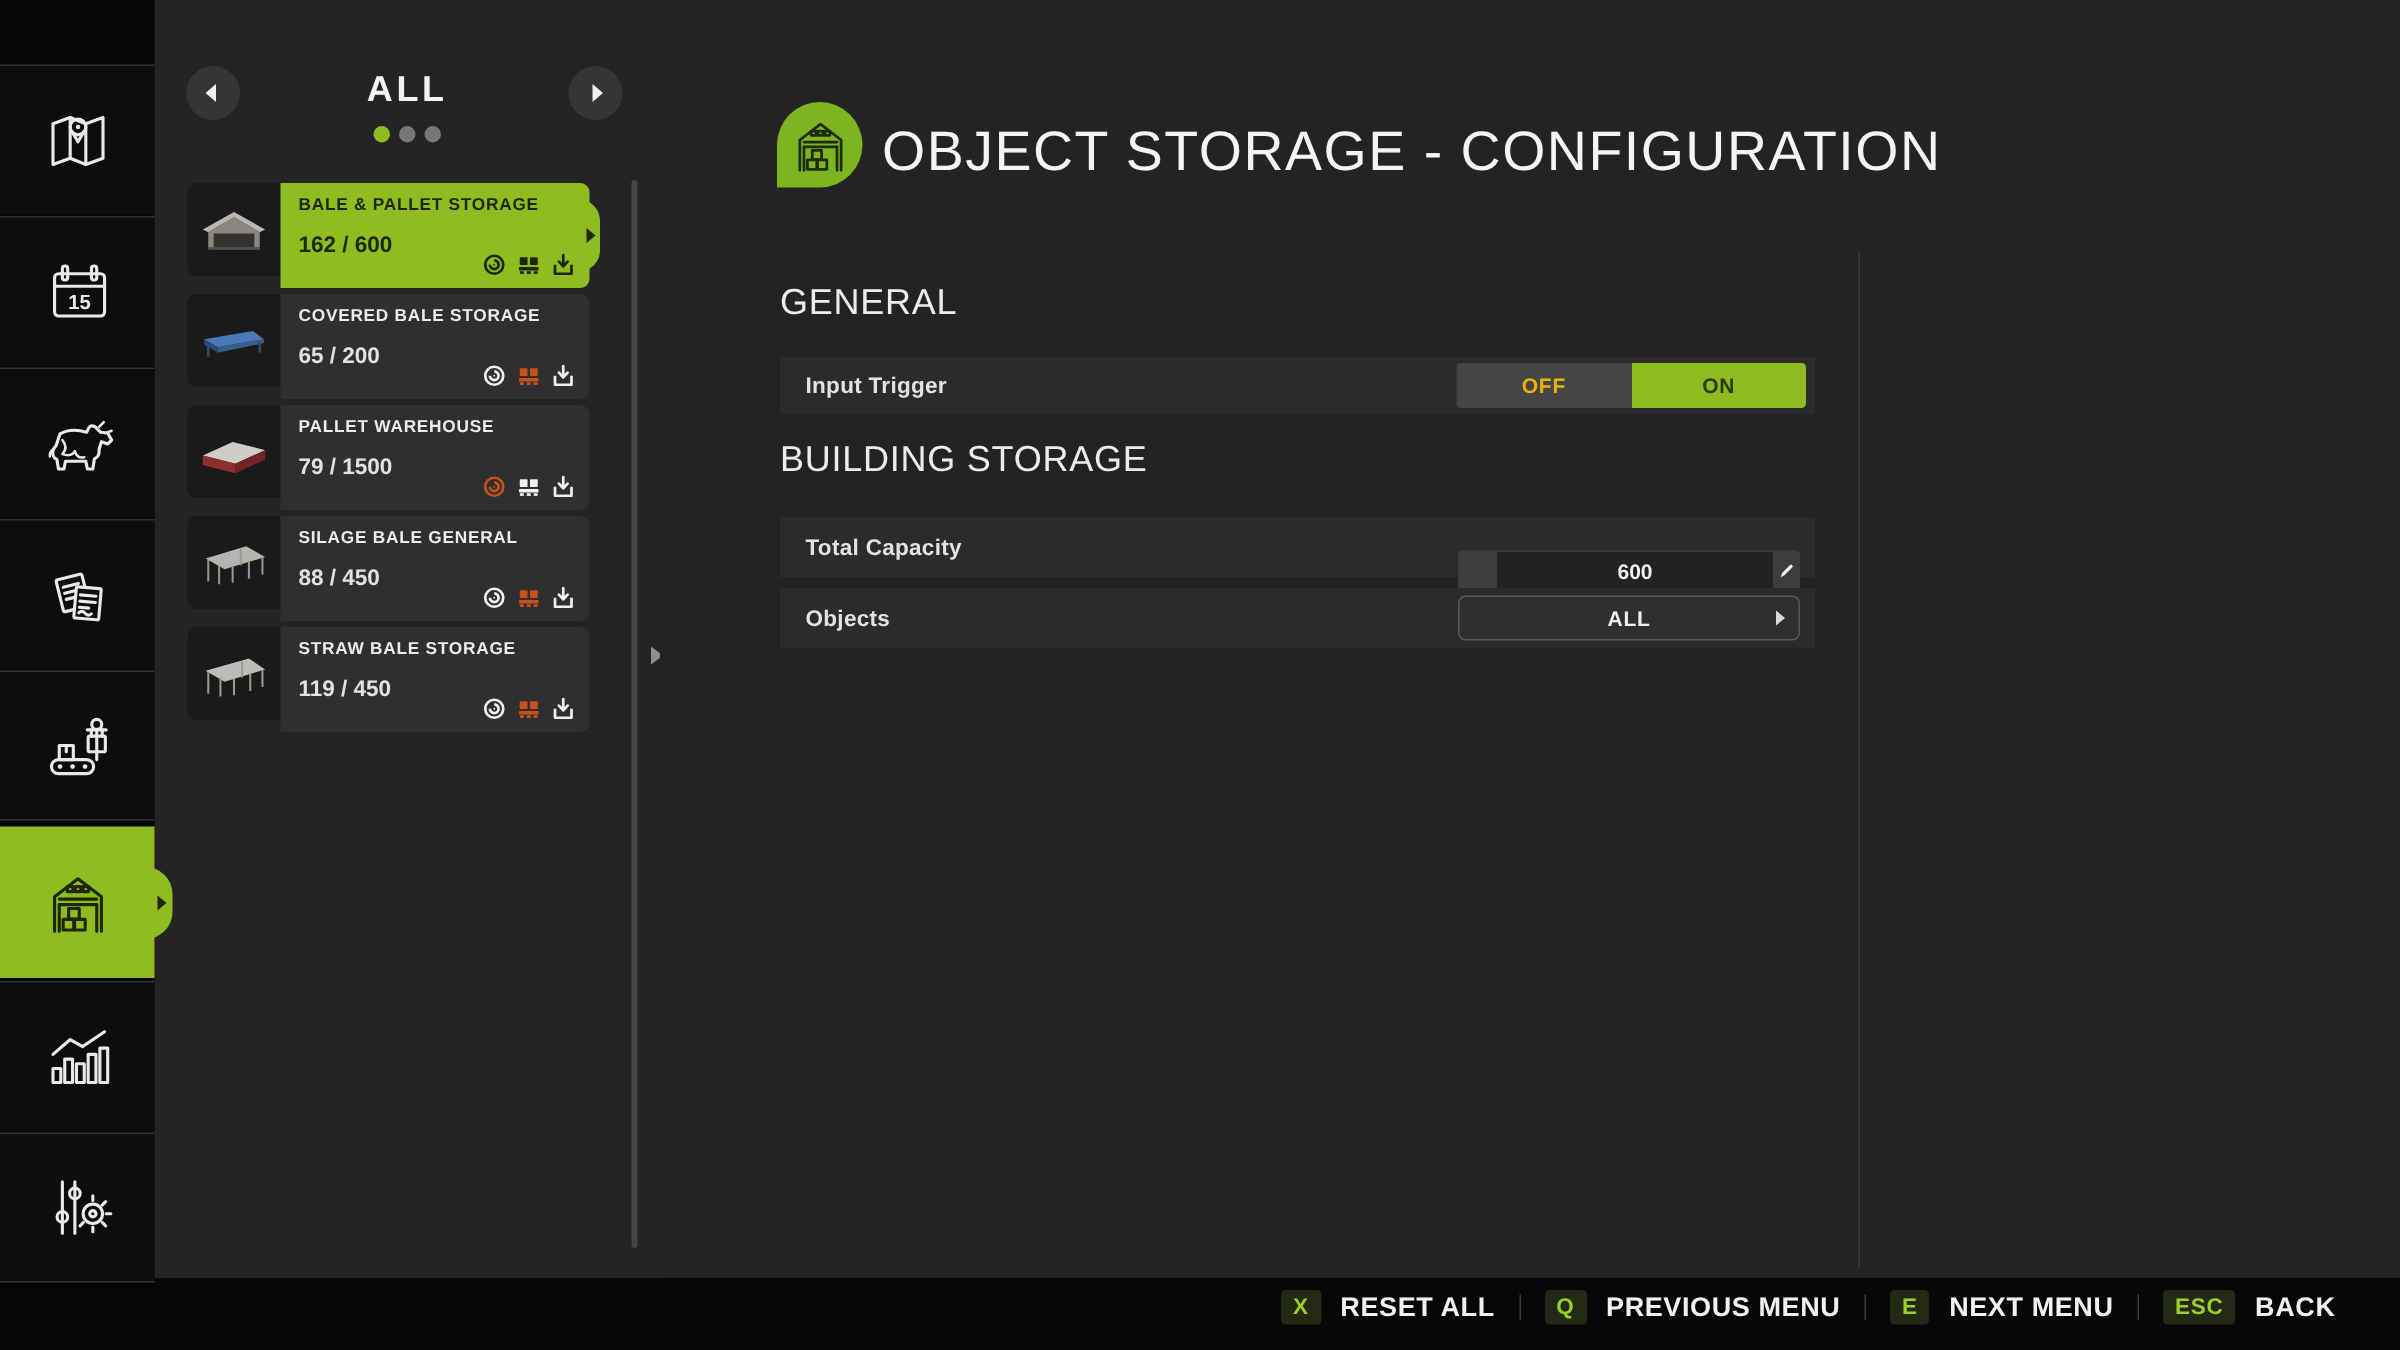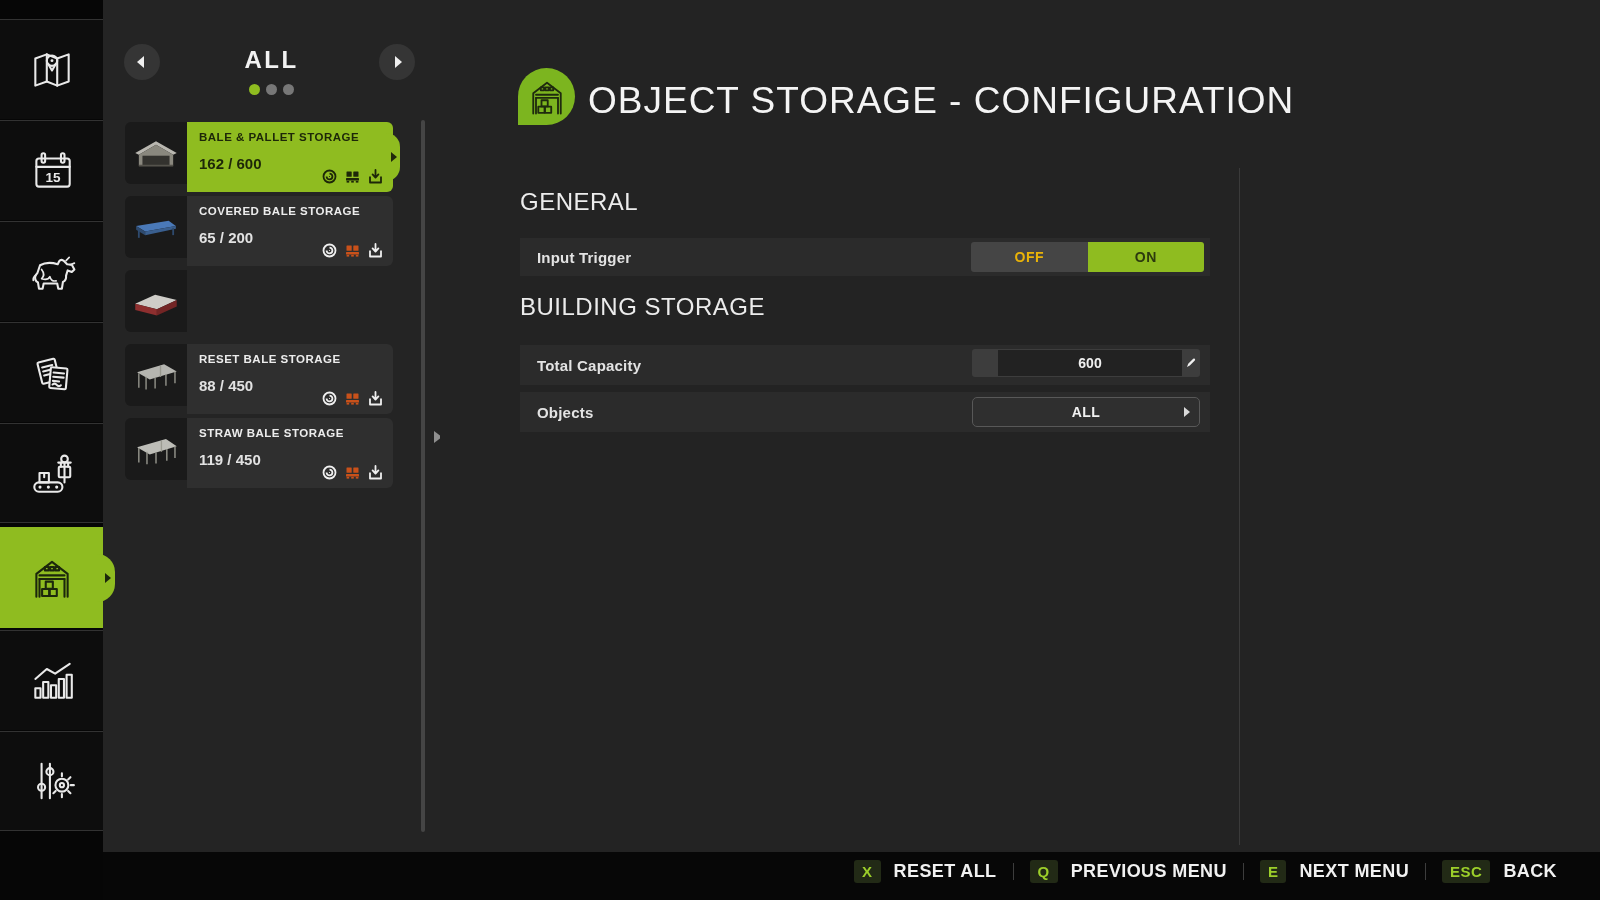--- a/index.html
+++ b/index.html
@@ -8,21 +8,21 @@
     position:relative; width:1600px; height:900px; overflow:hidden;
     background:#232323; font-family:"Liberation Sans", sans-serif;
     -webkit-font-smoothing:antialiased;
   }
 
   
   .sidebar { position:absolute; left:0; top:0; width:103px; height:900px; background:#060606; z-index:5; }
   .side-cell {
     position:absolute; left:0; width:103px; height:100px;
     display:flex; align-items:center; justify-content:center;
-    background:#0d0d0d; border-top:1px solid #323232; color:#e9e9e9;
+    background:#0d0d0d; border-top:1px solid #323232; color:#e9e9e9;margin-top:24px;
   }
   .side-cell svg { width:50px; height:50px; }
   .side-cell.last { border-bottom:1px solid #323232; }
   .side-cell.selected {
     background:var(--accent); color:#1c270c; border-top:none; z-index:6;
   }
   .side-cell.selected .bump {
     position:absolute; right:-12px; top:50%; transform:translateY(-50%);
     width:24px; height:48px; background:var(--accent); border-radius:0 18px 18px 0;
   }
@@ -107,21 +107,21 @@
   .row-trigger { top:238px; height:38px; }
   .row-capacity { top:345px; height:40px; }
   .row-objects { top:392px; height:40px; }
   .cfg-label { font-size:15px; font-weight:bold; color:#e3e3e3; letter-spacing:.2px; }
 
   .toggle { position:absolute; left:451px; top:4px; width:233px; height:30px; display:flex; }
   .toggle-opt { flex:1; display:flex; align-items:center; justify-content:center; font-size:14px; font-weight:bold; letter-spacing:.5px; cursor:pointer; }
   .toggle-off { background:#454545; color:#eab308; border-radius:3px 0 0 3px; }
   .toggle-on  { background:var(--accent); color:#2c3a0e; border-radius:0 3px 3px 0; }
 
-  .cap-widget { position:absolute; left:452px; top:4px; width:228px; height:28px; background:#3d3d3d; border-radius:3px; cursor:text; }
+  .cap-widget { position:absolute; left:452px; top:22px; width:228px; height:28px; background:#3d3d3d; border-radius:3px; cursor:text; }
   .cap-inner {
     position:absolute; left:26px; right:18px; top:1px; bottom:1px; background:#222;
     display:flex; align-items:center; justify-content:center;
     color:#f0f0f0; font-size:14px; font-weight:bold;
   }
   .cap-edit { position:absolute; right:1px; top:1px; width:16px; bottom:1px; display:flex; align-items:center; justify-content:center; color:#f0f0f0; cursor:pointer; }
   .cap-edit svg { width:12px; height:12px; }
 
   .obj-widget {
     position:absolute; left:452px; top:5px; width:228px; height:30px;
@@ -341,38 +341,53 @@
       </div>
 
       <div class="item">
         <div class="thumb">
           <svg viewBox="0 0 62 62">
             <polygon points="8,34 30,24 54,30 32,40" fill="#cfcdc8"></polygon>
             <polygon points="8,34 32,40 32,47 8,41" fill="#8e2f2f"></polygon>
             <polygon points="32,40 54,30 54,37 32,47" fill="#732525"></polygon>
           </svg>
         </div>
+        <div class="item-content">
+          <div class="item-title">PALLET WAREHOUSE</div>
+          <div class="item-count">79 / 1500</div>
+          <div class="item-icons">
+            <svg viewBox="0 0 15 15" class="ic-orange">
+                <use href="#g-bale"></use>
+              </svg>
+            <svg viewBox="0 0 15 15" class="ic-white">
+                <use href="#g-pallet"></use>
+              </svg>
+            <svg viewBox="0 0 15 15" class="ic-white">
+                <use href="#g-store"></use>
+              </svg>
+          </div>
+        </div>
       </div>
 
       <div class="item">
         <div class="thumb">
           <svg viewBox="0 0 62 62">
             <polygon points="10,28 40,19 54,27 24,36" fill="#b5b5b0"></polygon>
             <g stroke="#98988f" stroke-width="1.5">
               <line x1="12" y1="29" x2="12" y2="45"></line>
                 <line x1="20" y1="33" x2="20" y2="47"></line>
               <line x1="30" y1="34" x2="30" y2="46"></line>
                 <line x1="42" y1="30" x2="42" y2="43"></line>
               <line x1="52" y1="27" x2="52" y2="40"></line>
                 <line x1="36" y1="21" x2="36" y2="33"></line>
             </g>
           </svg>
         </div>
         <div class="item-content">
-          <div class="item-title">RESET BALE STORAGE</div>
+          <div class="item-title">SILAGE BALE GENERAL</div>
           <div class="item-count">88 / 450</div>
           <div class="item-icons">
             <svg viewBox="0 0 15 15" class="ic-white">
                 <use href="#g-bale"></use>
               </svg>
             <svg viewBox="0 0 15 15" class="ic-orange">
                 <use href="#g-pallet"></use>
               </svg>
             <svg viewBox="0 0 15 15" class="ic-white">
                 <use href="#g-store"></use>

